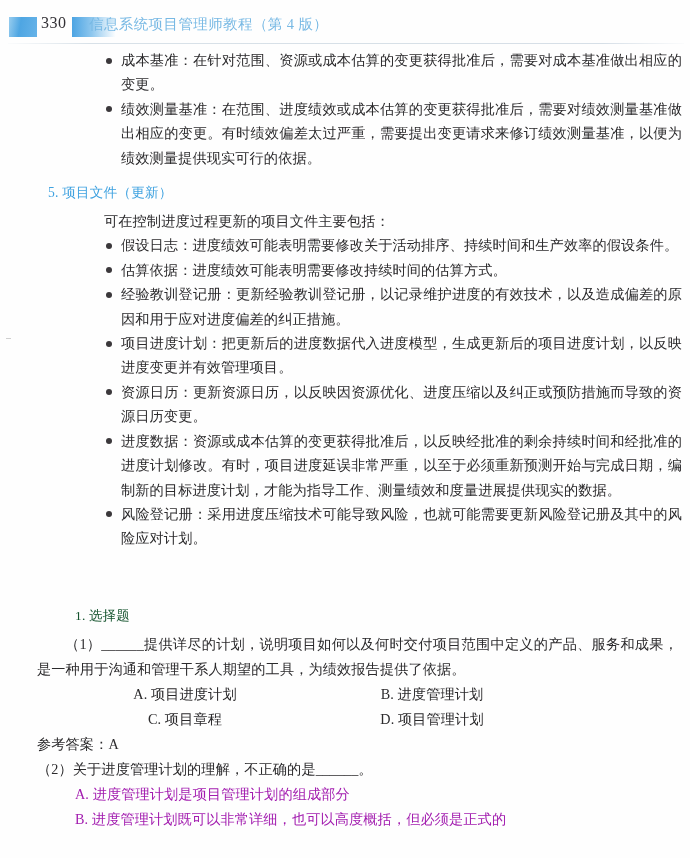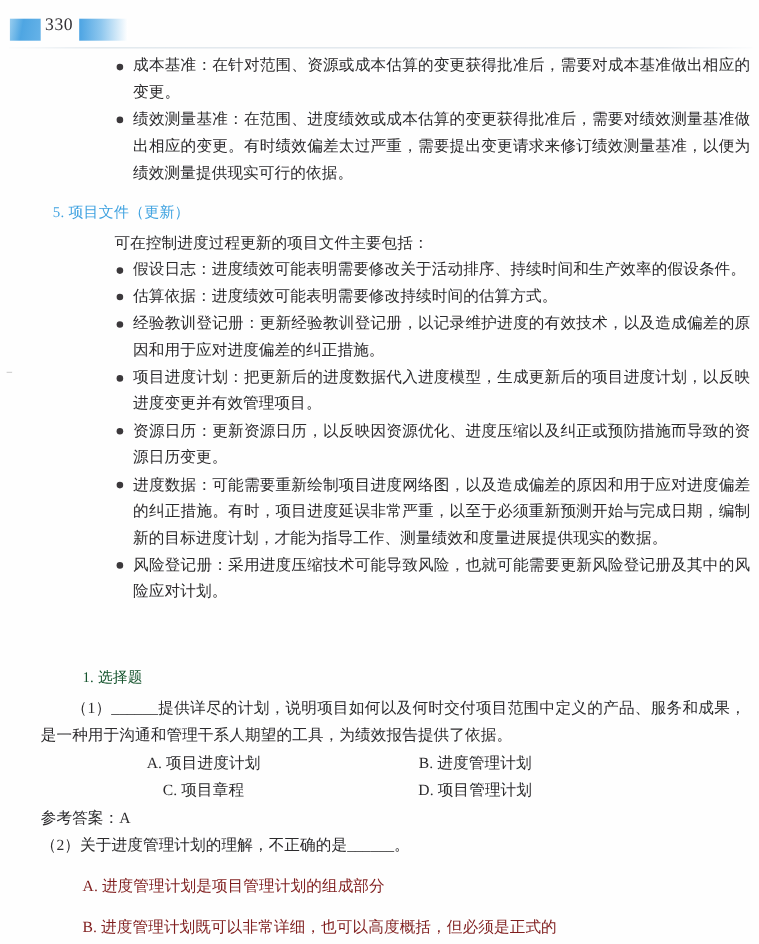--- a/index.html
+++ b/index.html
@@ -177,22 +177,21 @@
   }
   .opt-row .opt:nth-child(2) {
     padding-left: 16px;
   }
   .opt-single {
     margin-left: 75px;
     margin-right: 12px;
     font-size: 14.2px;
     line-height: 25px;
     letter-spacing: .1px;
-    color: #7f1d1d;
-    margin-top: 12px;
+    color: #a21caf;
   }
   .answer {
     margin-left: 37px;
     font-size: 14.2px;
     line-height: 25px;
     letter-spacing: .1px;
     color: #2b2a2c;
   }
   .blank {
     letter-spacing: 0;
@@ -211,20 +210,21 @@
 </style>
 </head>
 <body>
 
 <div class="page">
 
   <div class="header">
     <div class="hdr-block-left"></div>
     <div class="hdr-pageno">330</div>
     <div class="hdr-block-right"></div>
+    <div class="hdr-title">信息系统项目管理师教程（第 4 版）</div>
   </div>
   <div class="hdr-rule"></div>
   <div class="margin-speck"></div>
 
   <div class="content">
 
     <ul class="bullet-list indent-block">
       <li class="bullet-item">成本基准：在针对范围、资源或成本估算的变更获得批准后，需要对成本基准做出相应的变更。</li>
       <li class="bullet-item">绩效测量基准：在范围、进度绩效或成本估算的变更获得批准后，需要对绩效测量基准做出相应的变更。有时绩效偏差太过严重，需要提出变更请求来修订绩效测量基准，以便为绩效测量提供现实可行的依据。</li>
     </ul>
@@ -236,21 +236,21 @@
     <div class="spacer-sm"></div>
 
     <div class="indent-block para">可在控制进度过程更新的项目文件主要包括：</div>
 
     <ul class="bullet-list indent-block">
       <li class="bullet-item">假设日志：进度绩效可能表明需要修改关于活动排序、持续时间和生产效率的假设条件。</li>
       <li class="bullet-item">估算依据：进度绩效可能表明需要修改持续时间的估算方式。</li>
       <li class="bullet-item">经验教训登记册：更新经验教训登记册，以记录维护进度的有效技术，以及造成偏差的原因和用于应对进度偏差的纠正措施。</li>
       <li class="bullet-item">项目进度计划：把更新后的进度数据代入进度模型，生成更新后的项目进度计划，以反映进度变更并有效管理项目。</li>
       <li class="bullet-item">资源日历：更新资源日历，以反映因资源优化、进度压缩以及纠正或预防措施而导致的资源日历变更。</li>
-      <li class="bullet-item">进度数据：可能需要重新绘制项目进度网络图，以及造成偏差的原因和用于应对进度偏差的纠正措施。有时，项目进度延误非常严重，以至于必须重新预测开始与完成日期，编制新的目标进度计划，才能为指导工作、测量绩效和度量进展提供现实的数据。</li>
+      <li class="bullet-item">进度数据：资源或成本估算的变更获得批准后，以反映经批准的剩余持续时间和经批准的进度计划修改。有时，项目进度延误非常严重，以至于必须重新预测开始与完成日期，编制新的目标进度计划，才能为指导工作、测量绩效和度量进展提供现实的数据。</li>
       <li class="bullet-item">风险登记册：采用进度压缩技术可能导致风险，也就可能需要更新风险登记册及其中的风险应对计划。</li>
     </ul>
 
     <div class="spacer-lg"></div>
 
 
     <div class="spacer-lg" style="height:22px"></div>
 
     <div class="q-heading">1. 选择题</div>
 

